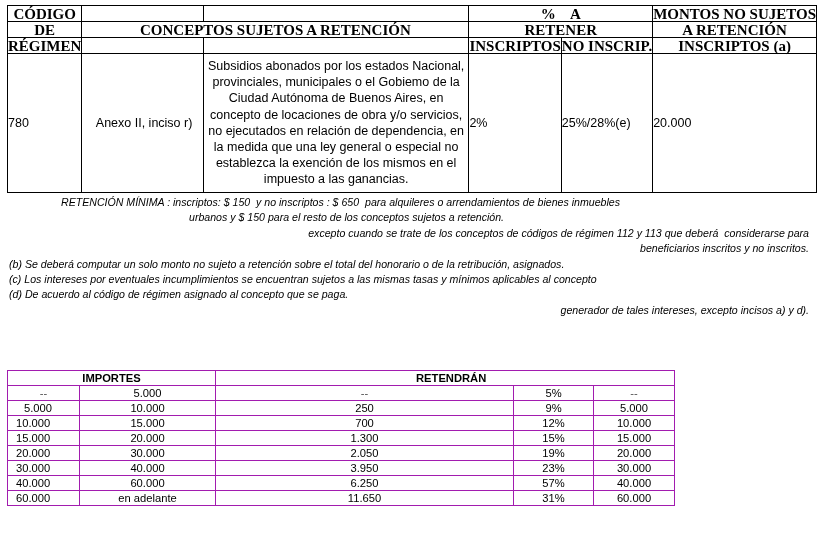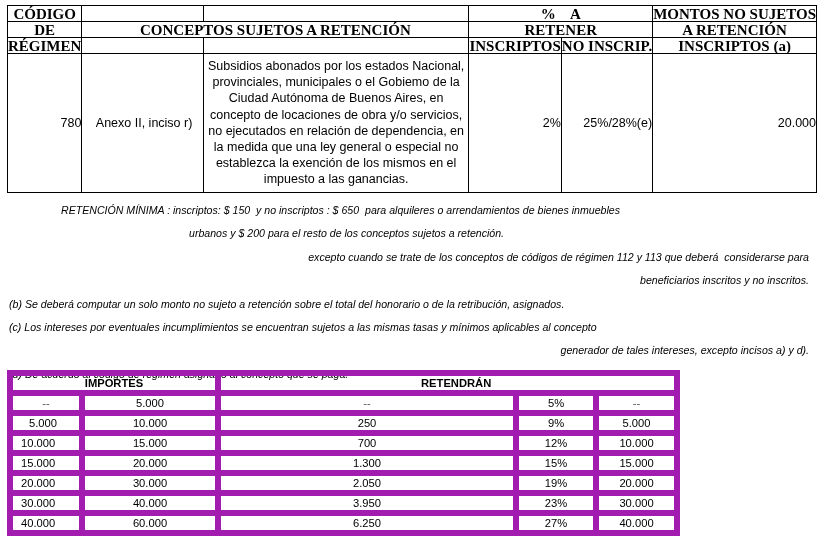--- a/index.html
+++ b/index.html
@@ -12,41 +12,41 @@
     font-family: "Liberation Serif", serif;
   }
   .t1 td { border: 1px solid #000; padding: 0; }
   .t1 .hdr td {
     height: 15px; font-weight: bold; font-size: 15px; text-align: center; line-height: 14px;
     white-space: nowrap;
   }
   .t1 .body td {
     height: 124px; font-family: "Liberation Sans", sans-serif; font-size: 12.5px; vertical-align: middle;
   }
-  .t1 .c-center { text-align: right; }
+  .t1 .c-center { text-align: left; }
   .t1 .c-left { text-align: center; padding-left: 3px; }
   .t1 .desc { padding: 4px 3px 4px 3px; line-height: 16.2px; }
 
   
   .notes {
     position: absolute; left: 9px; top: 195px; width: 800px;
     font-family: "Liberation Sans", sans-serif; font-style: italic; font-size: 10.6px; line-height: 15.4px;
   }
-  .notes .line { white-space: nowrap; height: 15.4px; margin-top: 8px; }
+  .notes .line { white-space: nowrap; height: 15.4px; }
   .notes .ind1 { padding-left: 52px; }
   .notes .ind2 { padding-left: 180px; }
   .notes .ind3 { padding-left: 20px; text-align: right; }
 
   
   .t2 {
     position: absolute; left: 7px; top: 370px;
     border-collapse: collapse; table-layout: fixed;
     font-family: "Liberation Sans", sans-serif; font-size: 11.2px;
   }
-  .t2 td { border: 6px solid #a21caf; padding: 0; height: 14px; line-height: 13px; text-align: center; white-space: nowrap; }
+  .t2 td { border: 1px solid #a21caf; padding: 0; height: 14px; line-height: 13px; text-align: center; white-space: nowrap; }
   .t2 .bold td, .t2 td.bold { font-weight: bold; }
   .t2 .l { text-align: left; padding-left: 16px; }
   .t2 .l2 { text-align: left; padding-left: 8px; }
   .t2 .dash { color: #555; }
 </style>
 </head>
 <body>
 
 <table class="t1">
   <colgroup>
@@ -85,27 +85,27 @@
     <td class="c-left desc">Subsidios abonados por los estados Nacional, provinciales, municipales o el Gobiemo de la Ciudad Autónoma de Buenos Aires, en concepto de locaciones de obra y/o servicios, no ejecutados en relación de dependencia, en la medida que una ley general o especial no establezca la exención de los mismos en el impuesto a las ganancias.</td>
     <td class="c-center">2%</td>
     <td class="c-center">25%/28%(e)</td>
     <td class="c-center">20.000</td>
   </tr>
 </tbody>
   </table>
 
 <div class="notes">
   <div class="line ind1" style="white-space:pre">RETENCIÓN MÍNIMA : inscriptos: $ 150  y no inscriptos : $ 650  para alquileres o arrendamientos de bienes inmuebles</div>
-  <div class="line ind2">urbanos y $ 200 para el resto de los conceptos sujetos a retención.</div>
+  <div class="line ind2">urbanos y $ 150 para el resto de los conceptos sujetos a retención.</div>
   <div class="line ind3" style="white-space:pre">excepto cuando se trate de los conceptos de códigos de régimen 112 y 113 que deberá  considerarse para</div>
   <div class="line ind3">beneficiarios inscritos y no inscritos.</div>
   <div class="line">(b) Se deberá computar un solo monto no sujeto a retención sobre el total del honorario o de la retribución, asignados.</div>
   <div class="line">(c) Los intereses por eventuales incumplimientos se encuentran sujetos a las mismas tasas y mínimos aplicables al concepto</div>
+  <div class="line">(d) De acuerdo al código de régimen asignado al concepto que se paga.</div>
   <div class="line ind3">generador de tales intereses, excepto incisos a) y d).</div>
-  <div class="line">(d) De acuerdo al código de régimen asignado al concepto que se paga.</div>
 </div>
 
 <table class="t2">
   <colgroup>
     <col style="width:72px">
     <col style="width:136px">
     <col style="width:298px">
     <col style="width:80px">
     <col style="width:81px">
   </colgroup>
@@ -153,21 +153,21 @@
     <td class="l2">30.000</td>
     <td>40.000</td>
     <td>3.950</td>
     <td>23%</td>
     <td>30.000</td>
   </tr>
   <tr>
     <td class="l2">40.000</td>
     <td>60.000</td>
     <td>6.250</td>
-    <td>27%</td>
+    <td>57%</td>
     <td>40.000</td>
   </tr>
   <tr>
     <td class="l2">60.000</td>
     <td>en adelante</td>
     <td>11.650</td>
     <td>31%</td>
     <td>60.000</td>
   </tr>
 </tbody>

